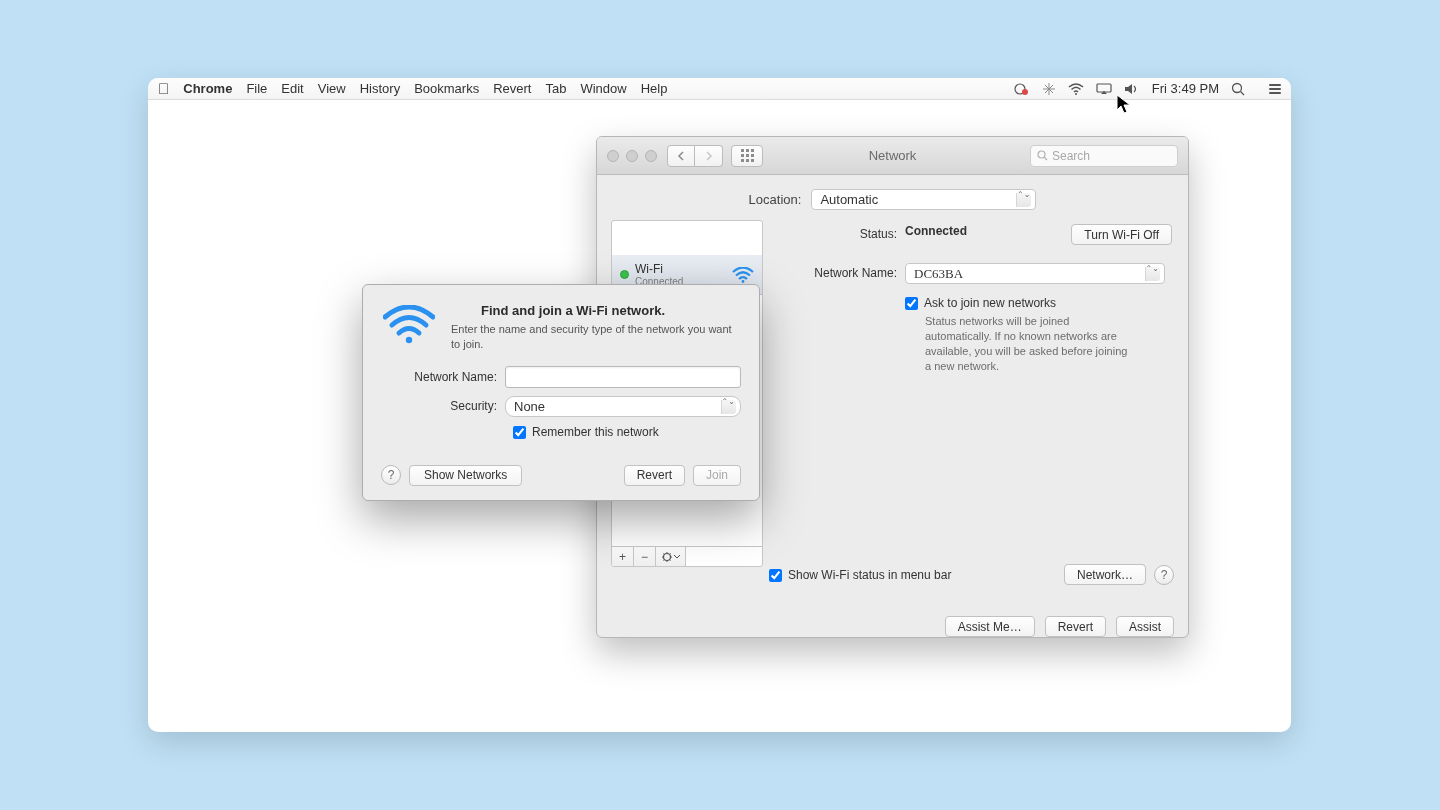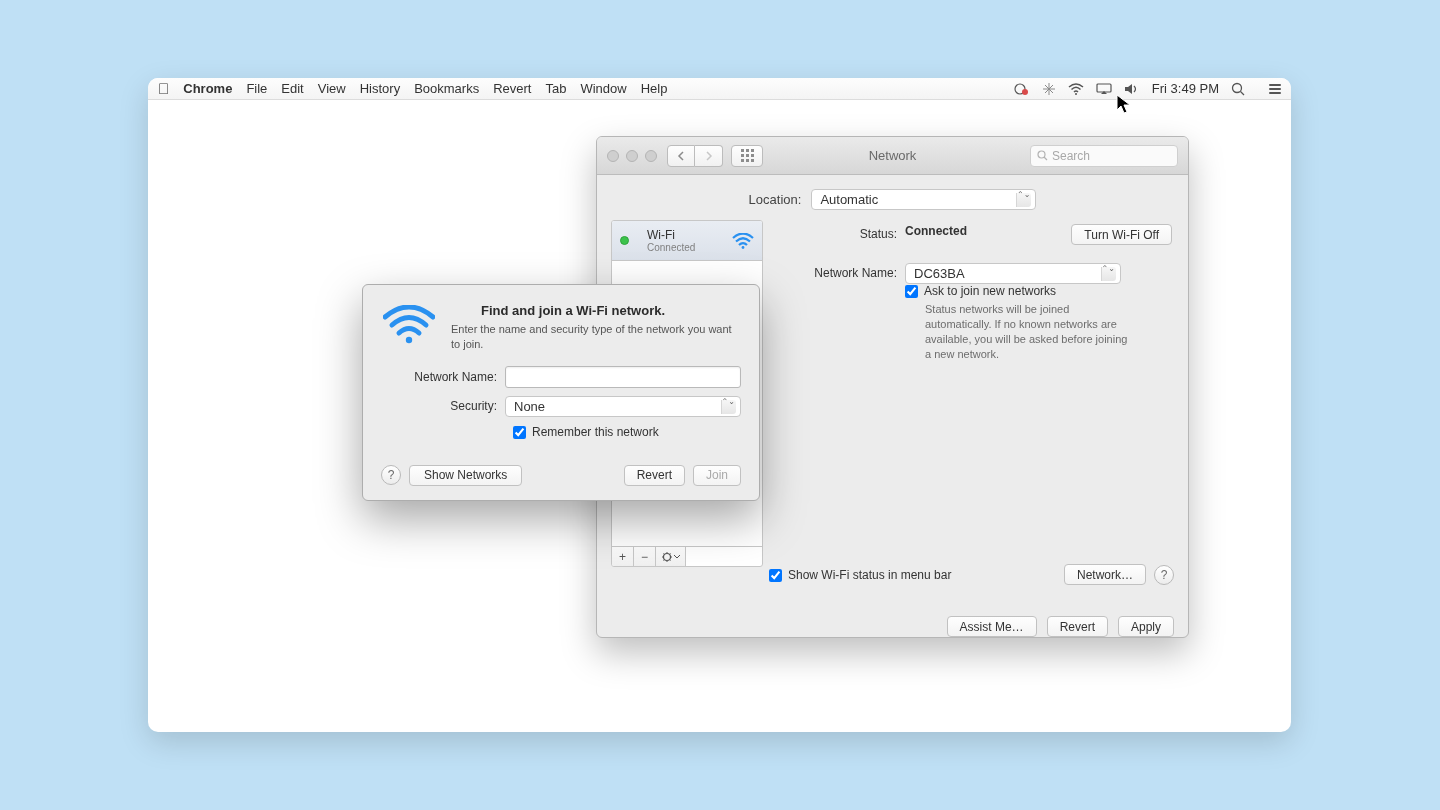--- a/index.html
+++ b/index.html
@@ -96,22 +96,23 @@
   content:"⌃⌄"; position:absolute; right:5px; top:0px; font-size:8px; line-height:9px; color:#666; z-index:2;
   display:flex; flex-direction:column;
 }
 .location-select{ width:225px; }
 
 .nw-body { display:flex; padding:0 14px; gap:8px; }
 .sidebar {
   width:152px; height:347px; background:#fff; border:1px solid #c7c7c7; border-radius:3px; overflow:hidden;
 }
 .sb-item {
-  display:flex; align-items:center; padding:7px 8px; gap:18px; background:linear-gradient(#e9edf3,#dbe1ea);
+  display:flex; align-items:center; padding:7px 8px; gap:6px; background:linear-gradient(#e9edf3,#dbe1ea);
   border-bottom:1px solid #c7c7c7;
+  margin-top:34px;
 }
 .status-dot { width:9px; height:9px; border-radius:50%; background:#3bc24b; border:1px solid #2fa53c; flex-shrink:0;}
 .sb-text { flex:1; }
 .sb-title { font-size:12px; color:#333; }
 .sb-sub { font-size:10px; color:#808080; }
 .sb-wifi-icon { color:#1e87f0; }
 .sb-tools {
   height:20px; border-top:1px solid #c7c7c7; display:flex; margin-top:auto;
 }
 .sidebar{display:flex; flex-direction:column;}
@@ -124,21 +125,21 @@
 .drow { display:flex; align-items:flex-start; margin-bottom:8px; }
 .dlabel { width:132px; text-align:right; padding-right:8px; padding-top:3px; color:#333;}
 .dval { flex:1; }
 .strong { font-weight:600; }
 .btn {
   border:1px solid #c1c1c1; background:linear-gradient(#fefefe,#f3f3f3);
   border-radius:4px; padding:2px 12px; font-size:12px; color:#333; display:inline-flex; align-items:center; height:21px;
 }
 .btn[disabled]{ color:#aaa; }
 .info { font-size:11px; color:#6d6d6d; line-height:1.35; }
-.nn-select { width:216px; }
+.nn-select { width:260px;font-family:Liberation Serif, serif; }
 .chk { display:flex; align-items:flex-start; gap:6px; font-size:12px; color:#333;}
 .chk input { margin-top:1px; }
 .help-circle {
   width:20px; height:20px; border-radius:50%; border:1px solid #b9b9b9;
   background:linear-gradient(#fff,#ececec); color:#6a6a6a; font-size:12px;
   display:inline-flex; align-items:center; justify-content:center;
 }
 
 .bottom-row {
   position:absolute; left:172px; right:14px; bottom:52px;
@@ -158,21 +159,21 @@
 .dlg-head { display:flex; gap:14px; margin-bottom:14px;}
 .dlg-wifi { width:56px; flex-shrink:0; display:flex; align-items:flex-start; justify-content:center; padding-top:2px;}
 .dlg-title { font-weight:700; font-size:13px; color:#2b2b2b; margin-bottom:4px;padding-left:30px;}
 .dlg-desc { font-size:11px; color:#555; line-height:1.35;}
 .form-row { display:flex; align-items:center; margin-bottom:8px; }
 .form-lbl { width:124px; text-align:right; padding-right:8px; font-size:12px; color:#333;}
 .txt {
   flex:1; height:22px; border:1px solid #b9b9b9; border-radius:3px; background:#fff;
   box-shadow:inset 0 1px 2px rgba(0,0,0,0.07); padding:0 5px; font-size:12px;
 }
-.sec-select{ flex:1; }
+.sec-select{ flex:1;border-radius:9px; }
 .remember-row { margin-left:132px;align-items:center; }
 .dlg-footer { display:flex; align-items:center; margin-top:26px; gap:8px;}
 .dlg-footer .spacer{flex:1;}
 
 
 .cursor {
   position:absolute; left:968px; top:16px; width:18px; height:22px; z-index:50;
 }
 
 
@@ -347,21 +348,21 @@
               </button>
           </div>
         </div>
 
         <div class="drow" style="margin-top:18px;">
           <div class="dlabel">Network Name:</div>
           <div class="dval">
             <div class="select nn-select">
               <span>DC63BA</span>
             </div>
-            <div class="chk" style="">
+            <div class="chk" style="margin-top:12px;">
               <input type="checkbox" checked="" style="">
               <span>Ask to join new networks</span>
             </div>
             <div class="info" style="margin:4px 0 0 20px; max-width:210px;">Status networks will be joined automatically. If no known networks are available, you will be asked before joining a new network.</div>
           </div>
         </div>
       </div>
     </div>
 
     <div class="bottom-row">
@@ -377,21 +378,21 @@
     </div>
 
     <div class="footer-btns">
       <button class="btn">
           <span>Assist Me…</span>
         </button>
       <button class="btn">
           <span>Revert</span>
         </button>
       <button class="btn">
-          <span>Apply</span>
+          <span>Assist</span>
         </button>
     </div>
   </div>
 
   <div class="dialog">
     <div class="dlg-head">
       <div class="dlg-wifi">
         <svg width="52" height="40" viewBox="0 0 52 40">
           <path d="M2 12 Q26 -8 50 12" stroke="#2a91f0" stroke-width="5" fill="none" stroke-linecap="round"></path>
           <path d="M9 20 Q26 5 43 20" stroke="#2a91f0" stroke-width="5" fill="none" stroke-linecap="round"></path>

